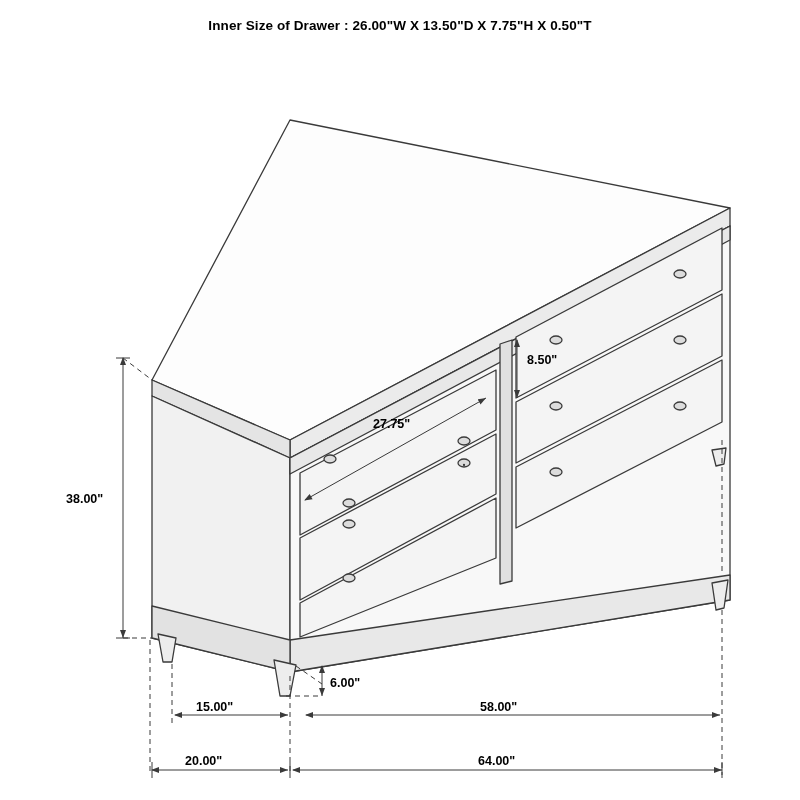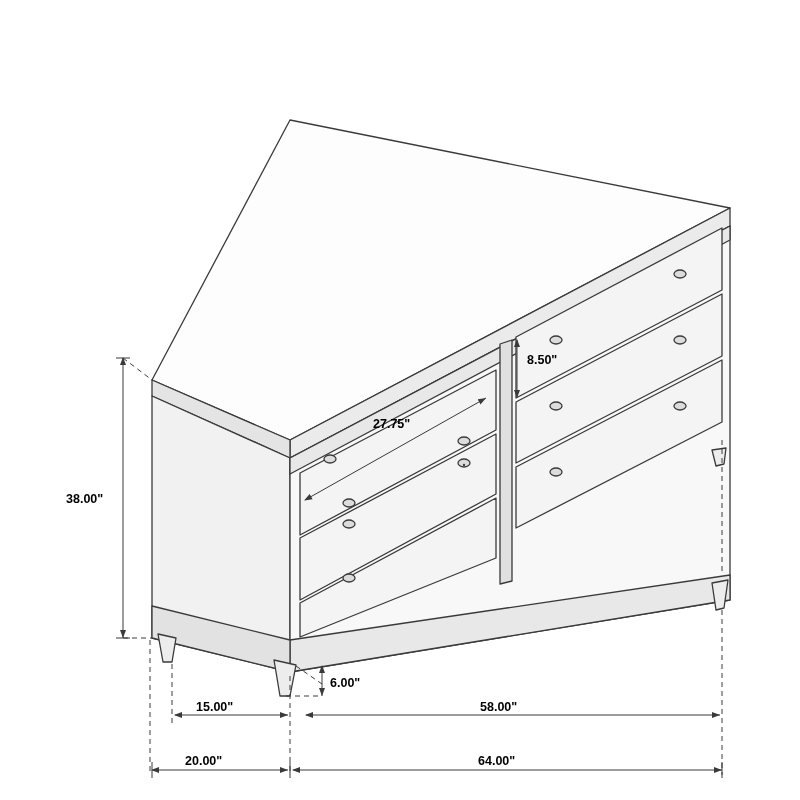--- a/index.html
+++ b/index.html
@@ -36,20 +36,21 @@
     font-size: 12.5px;
     font-weight: bold;
     fill: #000000;
   }
 </style>
 </head>
 <body>
 
 <div id="page">
 
+  <div id="title">Inner Size of Drawer : 26.00"W X 13.50"D X 7.75"H X  0.50"T</div>
 
   <svg id="drawing" width="800" height="800" viewBox="0 0 800 800">
 
     <defs>
       <marker id="arrA" markerWidth="9" markerHeight="9" refX="8" refY="3" orient="auto" markerUnits="strokeWidth">
         <path d="M0,0 L8,3 L0,6 z" fill="#3a3a3a"></path>
       </marker>
       <marker id="arrB" markerWidth="9" markerHeight="9" refX="1" refY="3" orient="auto" markerUnits="strokeWidth">
         <path d="M8,0 L0,3 L8,6 z" fill="#3a3a3a"></path>
       </marker>

